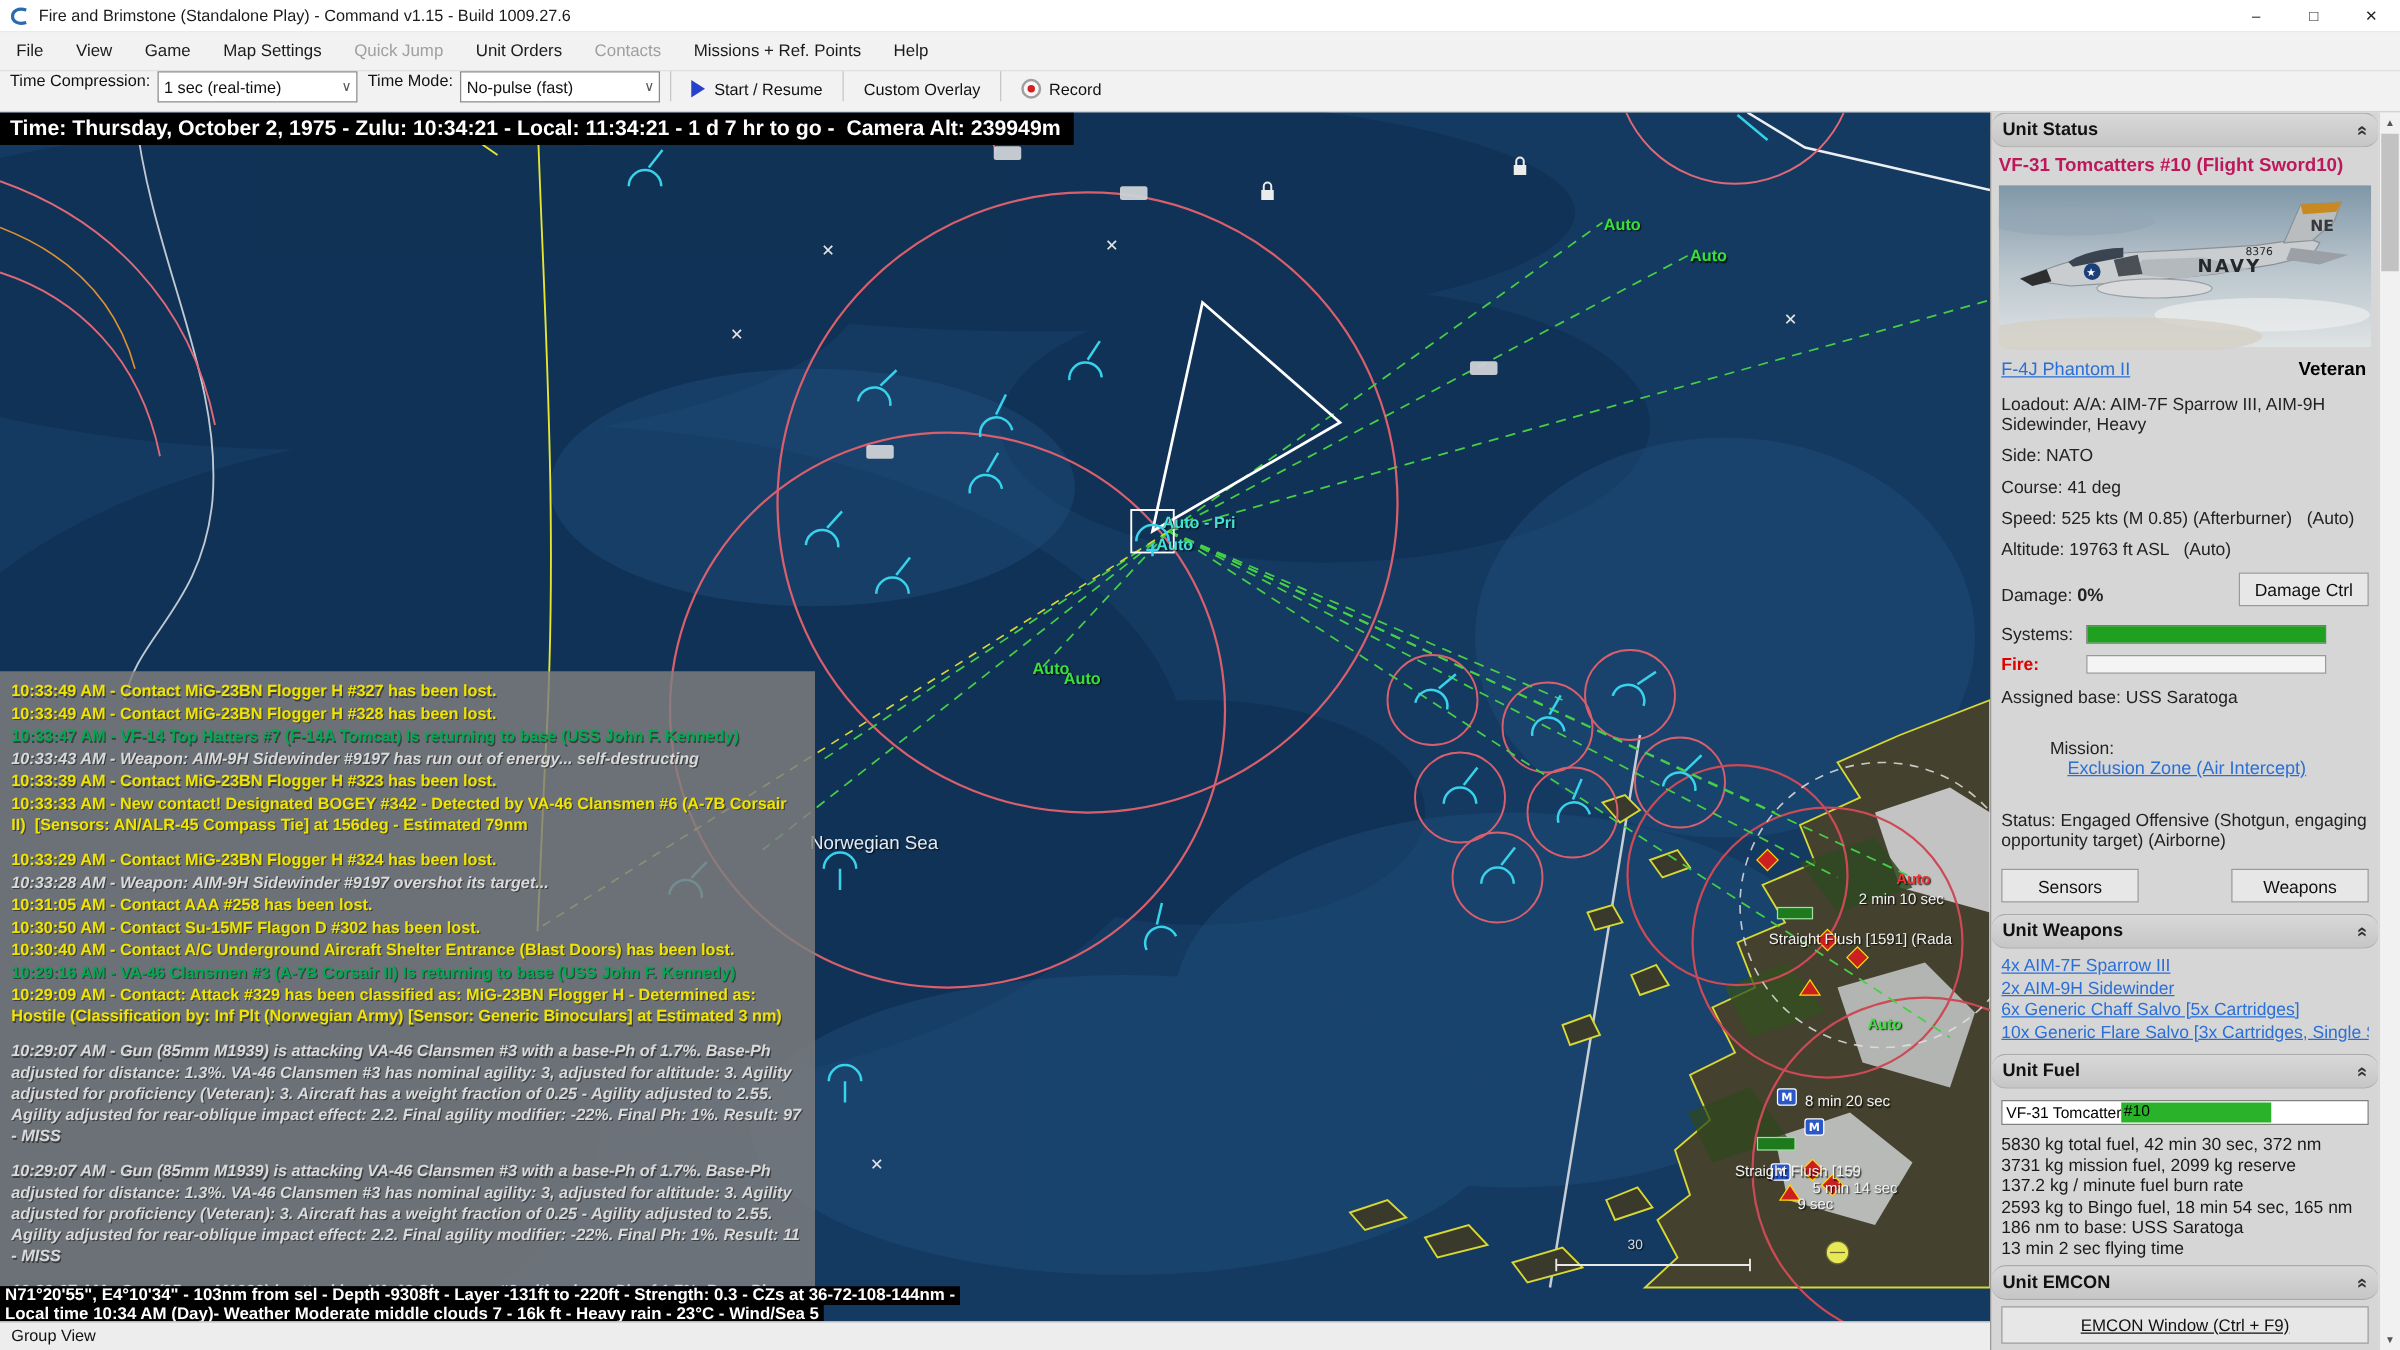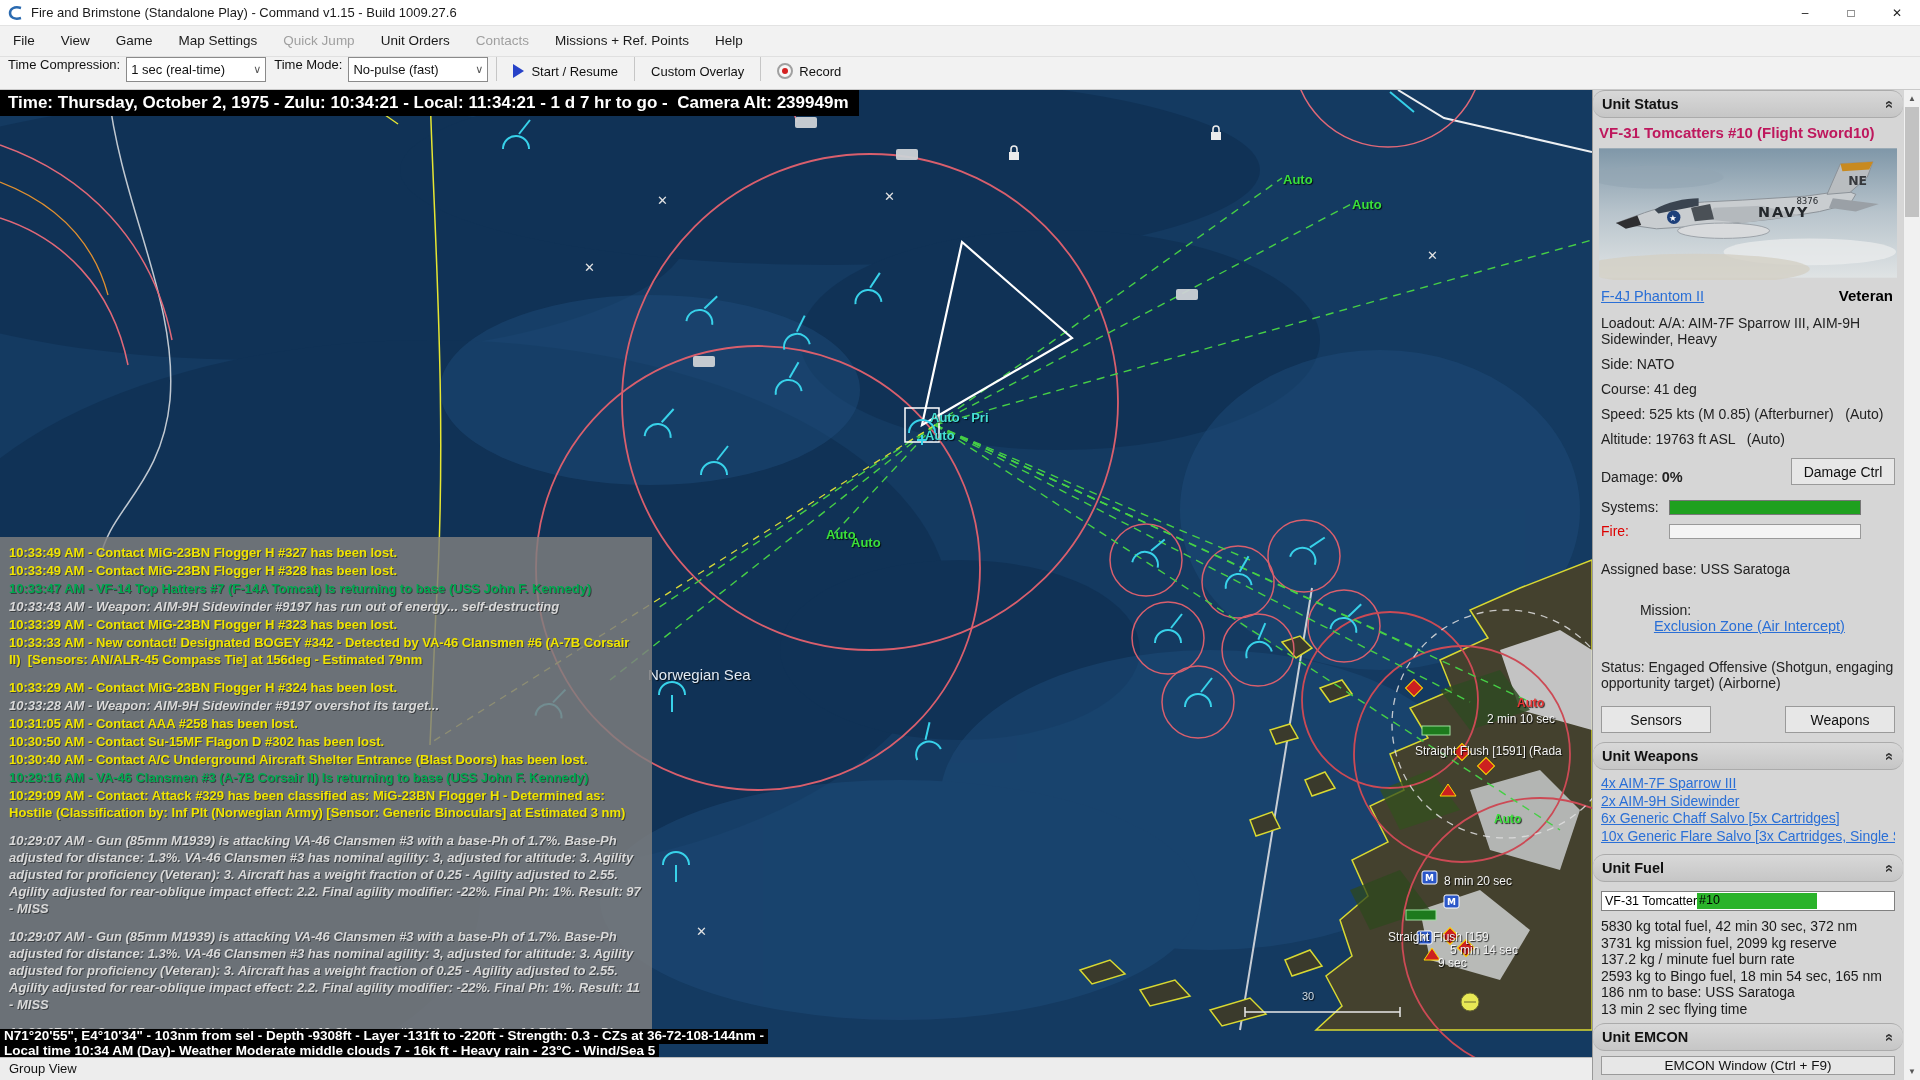--- a/index.html
+++ b/index.html
@@ -13,21 +13,21 @@
   .wc{width:46px;height:26px;line-height:26px;text-align:center;font-size:12px;color:#222;}
 
   
   .menubar{position:absolute;left:0;top:26px;width:1920px;height:30px;background:#f2f2f2;display:flex;align-items:center;box-sizing:border-box;}
   .menu-item{font-size:13.5px;color:#1a1a1a;padding:0 13px;line-height:30px;}
   .menu-item.disabled{color:#9f9f9f;}
 
   
   .toolbar{position:absolute;left:0;top:56px;width:1920px;height:34px;background:#f2f2f2;border-top:1px solid #e0e0e0;border-bottom:1px solid #c9c9c9;display:flex;box-sizing:border-box;}
   .tlabel{font-size:13px;color:#111;margin:0 6px 0 8px;}
-  .dropdown{width:140px;height:25px;background:#fff;border:1px solid #8a8a8a;display:flex;align-items:center;font-size:13px;color:#111;padding:0 4px;box-sizing:border-box;}
+  .dropdown{width:160px;height:25px;background:#fff;border:1px solid #8a8a8a;display:flex;align-items:center;font-size:13px;color:#111;padding:0 4px;box-sizing:border-box;}
   .dropdown .ddtext{flex:1;white-space:nowrap;overflow:hidden;}
   .dd-arrow{color:#555;font-size:11px;margin-left:2px;}
   .sep{width:1px;height:24px;background:#c6c6c6;margin:0 8px;}
   .tbtn{display:flex;align-items:center;font-size:13px;color:#111;padding:0 8px;height:28px;}
   .play-icon{width:0;height:0;border-top:7px solid transparent;border-bottom:7px solid transparent;border-left:11px solid #2742c8;margin-right:7px;}
   .rec-icon{width:12px;height:12px;border-radius:50%;border:2px solid #a0a0a0;background:#f7f7f7;position:relative;margin-right:6px;}
   .rec-icon:after{content:"";position:absolute;left:3px;top:3px;width:6px;height:6px;border-radius:50%;background:#d42020;}
 
   
   .map{position:absolute;left:0;top:90px;width:1592px;height:990px;overflow:hidden;background:#143a61;}
@@ -63,31 +63,31 @@
   .damage-row .dmg b{font-size:14.5px;}
   button{font-family:"Liberation Sans",sans-serif;background:#e7e7e7;border:1px solid #9a9a9a;font-size:14px;color:#111;}
   .damage-row button{width:104px;height:27px;}
   .bar-row{display:flex;align-items:center;padding:0 8px;}
   .bar-row .blabel{width:68px;font-size:14px;color:#222;}
   .bar-row .blabel.fire{color:#dd0000;}
   .bar{width:192px;height:15px;border:1px solid #777;background:#e8e8e8;box-sizing:border-box;}
   .bar.systems-bar .fill{width:100%;height:100%;background:#1fa01f;}
   .bar.fire-bar{background:#f4f4f4;border-color:#999;}
   .row-systems{margin:12px 0 8px;}
-  .row-fire{margin:8px 0 22px;}
+  .row-fire{margin:8px 0 10px;font-weight:bold;}
   .btnrow{display:flex;justify-content:space-between;padding:6px 8px 9px;}
   .btnrow button{width:110px;height:27px;}
   .weapons{padding:5px 8px 9px;}
   .weapon-link{display:block;font-size:14px;line-height:17.5px;white-space:nowrap;overflow:hidden;}
   .fuelgauge{position:relative;margin:9px 8px 5px;height:18px;background:#fff;border:1px solid #808080;font-size:12.5px;color:#000;}
   .fuelgauge .glabel{position:absolute;left:3px;top:2px;white-space:nowrap;}
   .fuelgauge .gfill{position:absolute;left:95px;top:1px;bottom:1px;width:118px;background:#2ab32a;padding-left:2px;line-height:15px;}
   .fuellines{padding:2px 8px 6px;}
   .fuellines div{font-size:14px;line-height:16.5px;color:#1a1a1a;white-space:nowrap;}
-  .widebtn{display:block;width:calc(100% - 16px);margin:5px 8px;height:19px;font-size:13.5px;}
+  .widebtn{display:block;width:calc(100% - 16px);margin:5px 8px;height:30px;font-size:13.5px;text-decoration:underline;}
   .vscroll{position:absolute;right:0;top:0;bottom:0;width:17px;background:#f1f1f1;border-left:1px solid #d5d5d5;box-sizing:border-box;}
   .vs-arrow{height:17px;line-height:17px;text-align:center;font-size:8px;color:#565656;}
   .vs-arrow.down{position:absolute;bottom:0;left:0;right:0;}
   .vs-thumb{position:absolute;top:17px;left:1px;right:1px;height:110px;background:#c2c2c2;}
 </style>
 </head>
 <body>
 
 <div id="app">
 

